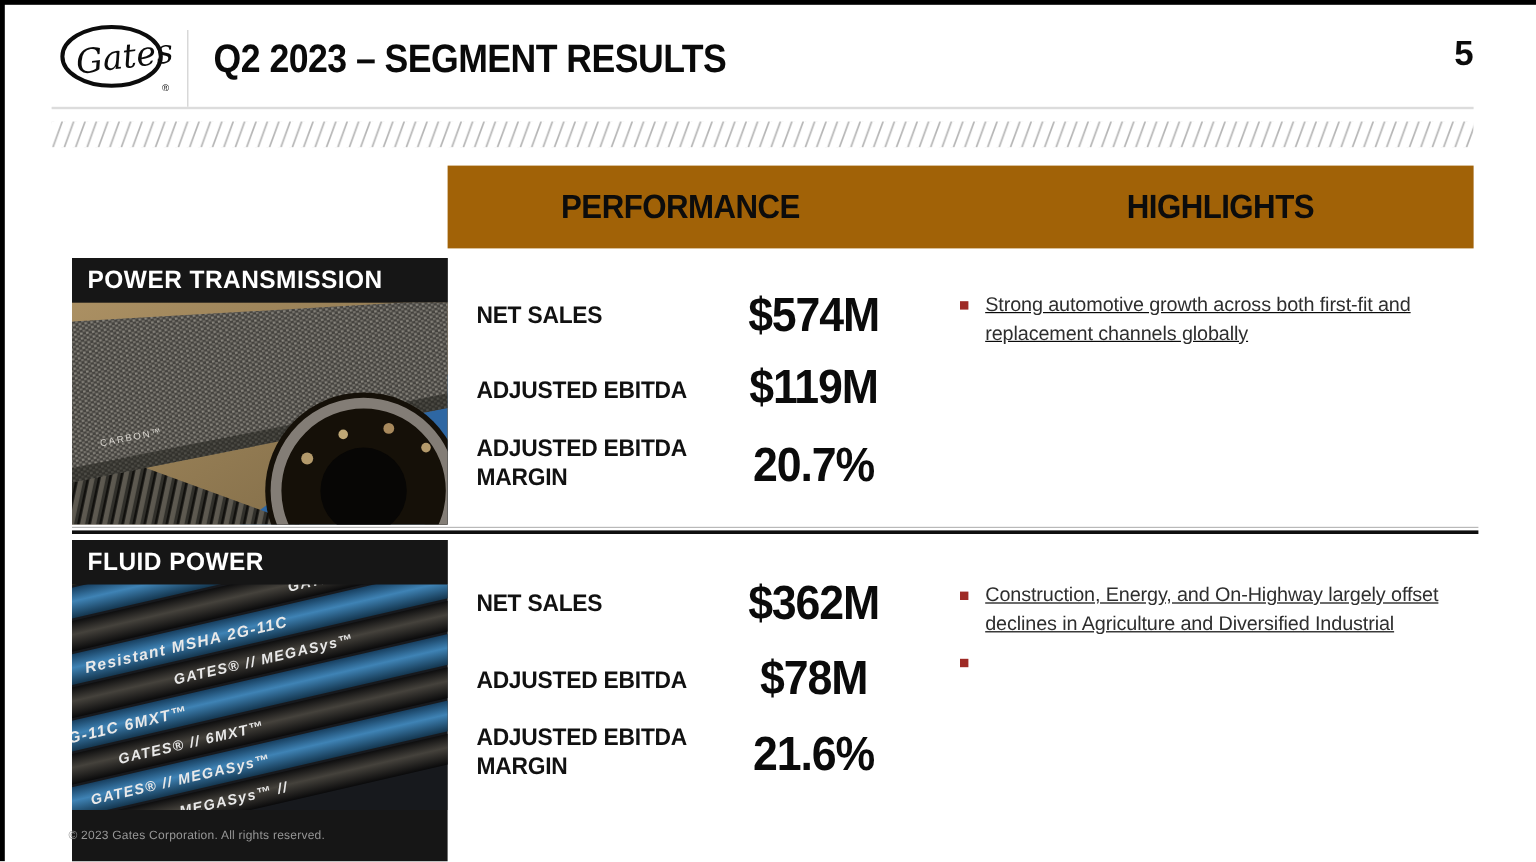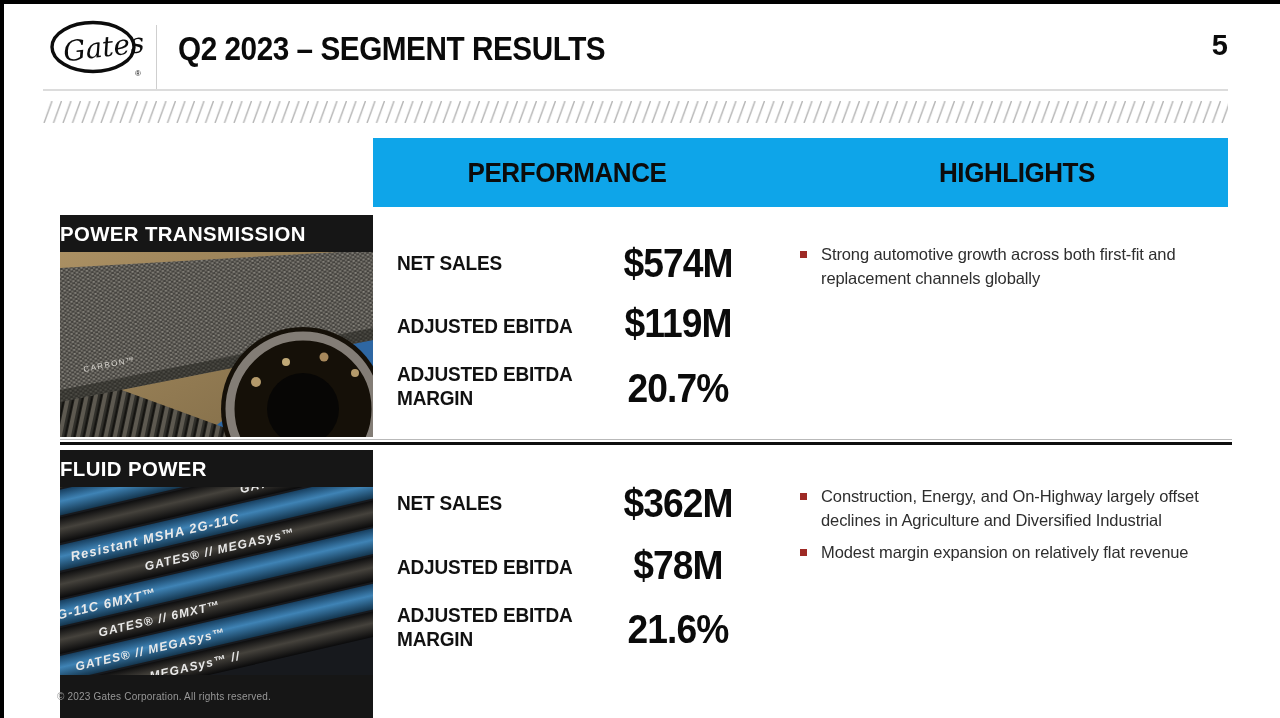--- a/index.html
+++ b/index.html
@@ -13,50 +13,50 @@
   
   .logo{position:absolute;left:48px;top:20px;}
   .header-vline{position:absolute;left:156px;top:25px;width:1px;height:64px;background:#cfcfcf;}
   .title{position:absolute;left:178px;top:30px;margin:0;font-size:33px;font-weight:bold;
     letter-spacing:-0.5px;transform:scaleX(0.9);transform-origin:left top;white-space:nowrap;color:#0a0a0a;}
   .page-num{position:absolute;left:1178px;top:29px;width:50px;text-align:right;font-size:29px;font-weight:bold;}
   .header-hline{position:absolute;left:43px;top:89px;width:1185px;height:2px;background:#dcdcdc;}
   .hatch{position:absolute;left:43px;top:101px;width:1185px;height:22px;}
 
   
-  .col-band{position:absolute;left:373px;top:138px;width:855px;height:69px;background:#0ea5e9;}
+  .col-band{position:absolute;left:373px;top:138px;width:855px;height:69px;background:#a16207;}
   .col-head{position:absolute;top:19px;text-align:center;font-size:28px;font-weight:bold;
     letter-spacing:-0.5px;transform:scaleX(0.93);white-space:nowrap;color:#0c0c0c;}
   .col-performance{left:4px;width:380px;}
   .col-highlights{left:500px;width:288px;}
 
   
   .photo-block{position:absolute;left:60px;width:313px;background:#161616;}
   .pt-block{top:215px;height:222px;}
   .fp-block{top:450px;height:284px;}
-  .seg-bar{height:37px;background:#161616;color:#fff;display:flex;align-items:center;}
+  .seg-bar{height:37px;background:#161616;color:#fff;display:flex;align-items:center;padding-left:13px;}
   .seg-bar span{font-size:21px;font-weight:bold;letter-spacing:0.4px;transform:scaleX(0.97);
     transform-origin:left center;white-space:nowrap;}
   .photo{display:block;}
 
   
   .m-label{position:absolute;left:397px;width:195px;font-size:20px;font-weight:bold;line-height:24px;
     color:#111;letter-spacing:-0.2px;transform:scaleX(0.95);transform-origin:left top;}
   .m-value{position:absolute;left:553px;width:250px;text-align:center;font-size:40px;font-weight:bold;
     color:#0b0b0b;letter-spacing:-1px;line-height:44px;transform:scaleX(0.93);transform-origin:center top;
     white-space:nowrap;}
   .pt1l{top:251px}.pt1v{top:241px}
   .pt2l{top:314px}.pt2v{top:301px}
   .pt3l{top:362px}.pt3v{top:366px}
   .fp1l{top:491px}.fp1v{top:481px}
   .fp2l{top:555px}.fp2v{top:543px}
   .fp3l{top:603px}.fp3v{top:607px}
 
   
-  .hl{position:absolute;left:799px;width:424px;}
+  .hl{position:absolute;left:799px;width:424px;text-decoration:underline;}
   .pt-hl{top:243px}.fp-hl{top:485px}
   .hl-item{display:flex;margin-bottom:9px;}
   .bullet{flex:none;width:7px;height:7px;background:#9e2a25;margin:8px 14px 0 1px;}
   .hl-text{font-size:16.5px;line-height:23.5px;color:#2e2e2e;letter-spacing:-0.1px;}
 
   
   .row-divider{position:absolute;left:60px;top:439px;width:1172px;}
   .row-divider .thin{height:1px;background:#b9b9b9;}
   .row-divider .thick{height:3px;background:#0f0f0f;margin-top:2px;}
 
@@ -205,18 +205,17 @@
   <div class="m-label fp3l">ADJUSTED EBITDA MARGIN</div>
   <div class="m-value fp3v">21.6%</div>
 
   <div class="hl fp-hl">
     <div class="hl-item">
       <span class="bullet"></span>
       <span class="hl-text">Construction, Energy, and On-Highway largely offset declines in Agriculture and Diversified Industrial</span>
     </div>
     <div class="hl-item">
       <span class="bullet"></span>
-      <span class="hl-text">Modest margin expansion on relatively flat revenue</span>
     </div>
   </div>
 
   <div class="footer">© 2023 Gates Corporation. All rights reserved.</div>
 </div>
 
 </body></html>

